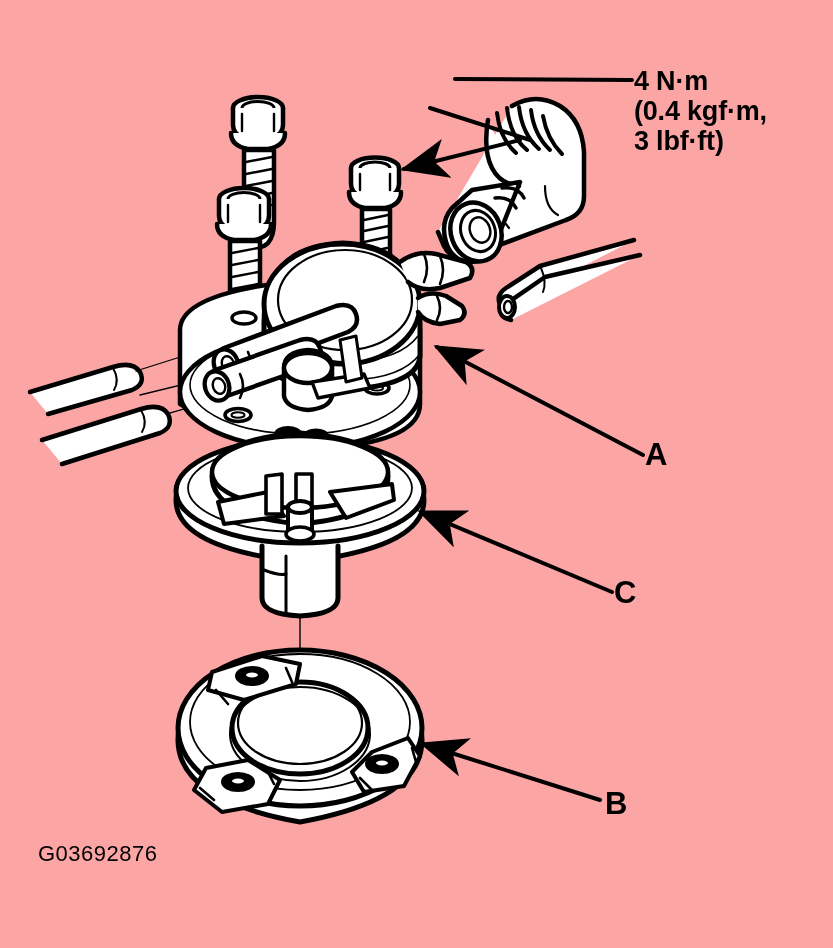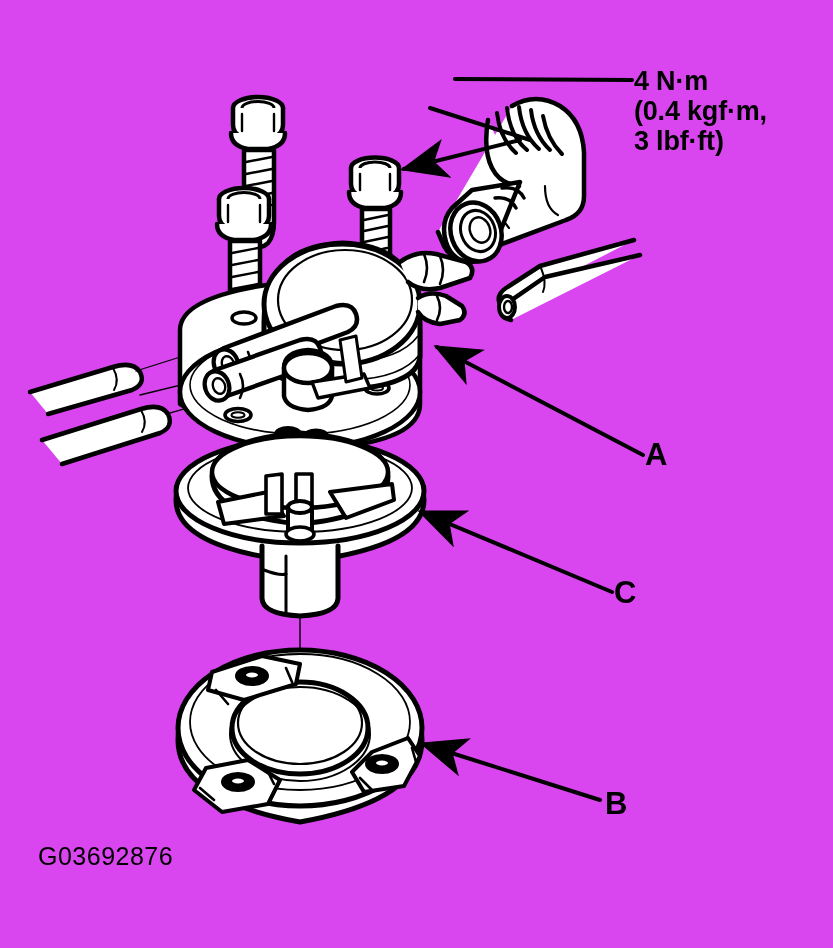--- a/index.html
+++ b/index.html
@@ -7,21 +7,21 @@
     padding: 0;
     background: #ffffff;
   }
   body {
     font-family: "Liberation Sans", sans-serif;
   }
   #page {
     position: relative;
     width: 833px;
     height: 948px;
-    background: #d946ef;
+    background: #fca5a5;
     overflow: hidden;
   }
   #figure {
     position: absolute;
     inset: 0;
     width: 833px;
     height: 948px;
   }
   .txt {
     position: absolute;
@@ -39,21 +39,21 @@
   .callout {
     font-size: 31px;
     font-weight: bold;
   }
   .callout-a { left: 645px; top: 438px; }
   .callout-c { left: 614px; top: 576px; }
   .callout-b { left: 605px; top: 787px; }
   .figcode {
     left: 38px;
     top: 842px;
-    font-size: 25px;
+    font-size: 22px;
     font-weight: normal;
     font-family: "Liberation Sans", sans-serif;
     letter-spacing: 0.5px;
   }
 </style>
 </head>
 <body>
 
 <div id="page">
 

